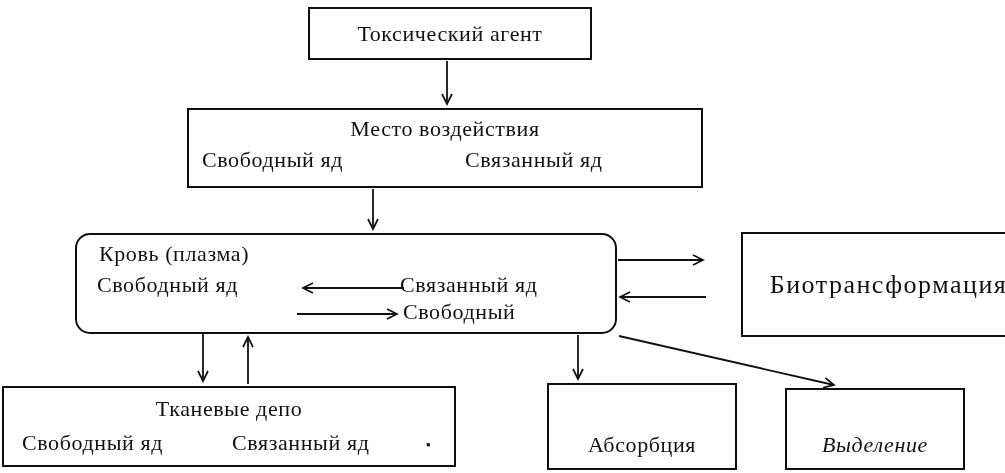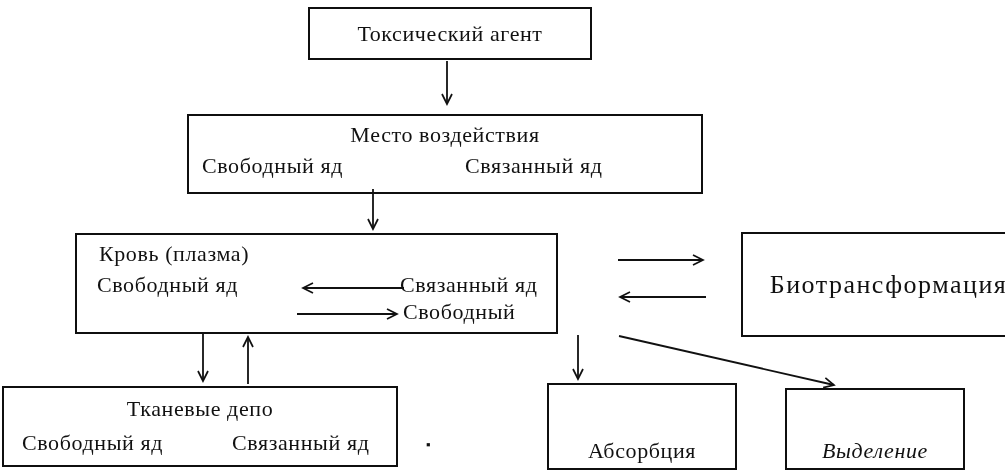--- a/index.html
+++ b/index.html
@@ -27,44 +27,44 @@
   }
   .center-both {
     display: flex;
     align-items: center;
     justify-content: center;
   }
   .bottom-center {
     display: flex;
     align-items: flex-end;
     justify-content: center;
-    padding-bottom: 4px;
+    padding-bottom: 10px;
   }
   .abs {
     position: absolute;
     white-space: nowrap;
   }
   .line1-center {
     position: absolute;
     left: 0;
     right: 0;
     text-align: center;
   }
   .arrow-layer {
     position: absolute;
     left: 0;
     top: 0;
     z-index: 5;
     pointer-events: none;
   }
   .b-toxic    { left: 308px; top: 7px;   width: 284px; height: 53px; }
-  .b-site     { left: 187px; top: 114px; width: 516px; height: 80px; }
-  .b-blood    { left: 75px;  top: 233px; width: 483px; height: 101px; }
+  .b-site     { left: 187px; top: 108px; width: 516px; height: 80px; }
+  .b-blood    { left: 75px;  top: 233px; width: 542px; height: 101px; border-radius: 15px; }
   .b-biotrans { left: 741px; top: 232px; width: 295px; height: 105px; font-size: 26px; letter-spacing: 1.5px; }
-  .b-tissue   { left: 2px;   top: 386px; width: 396px; height: 81px; }
+  .b-tissue   { left: 2px;   top: 386px; width: 454px; height: 81px; }
   .b-absorb   { left: 547px; top: 383px; width: 190px; height: 87px; }
   .b-excrete  { left: 785px; top: 388px; width: 180px; height: 82px; font-style: italic; }
   .stray {
     position: absolute;
     left: 426px;
     top: 438px;
     font-size: 13px;
     line-height: 13px;
     z-index: 2;
   }

